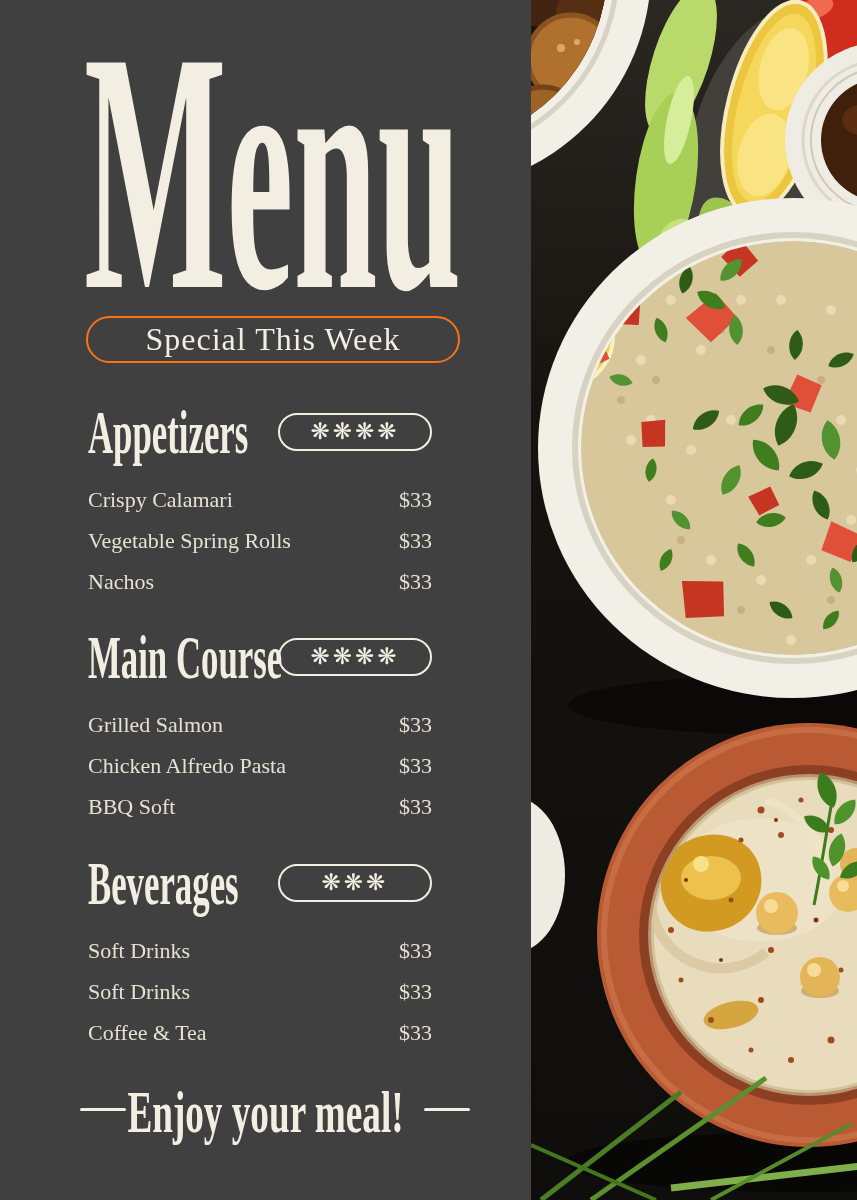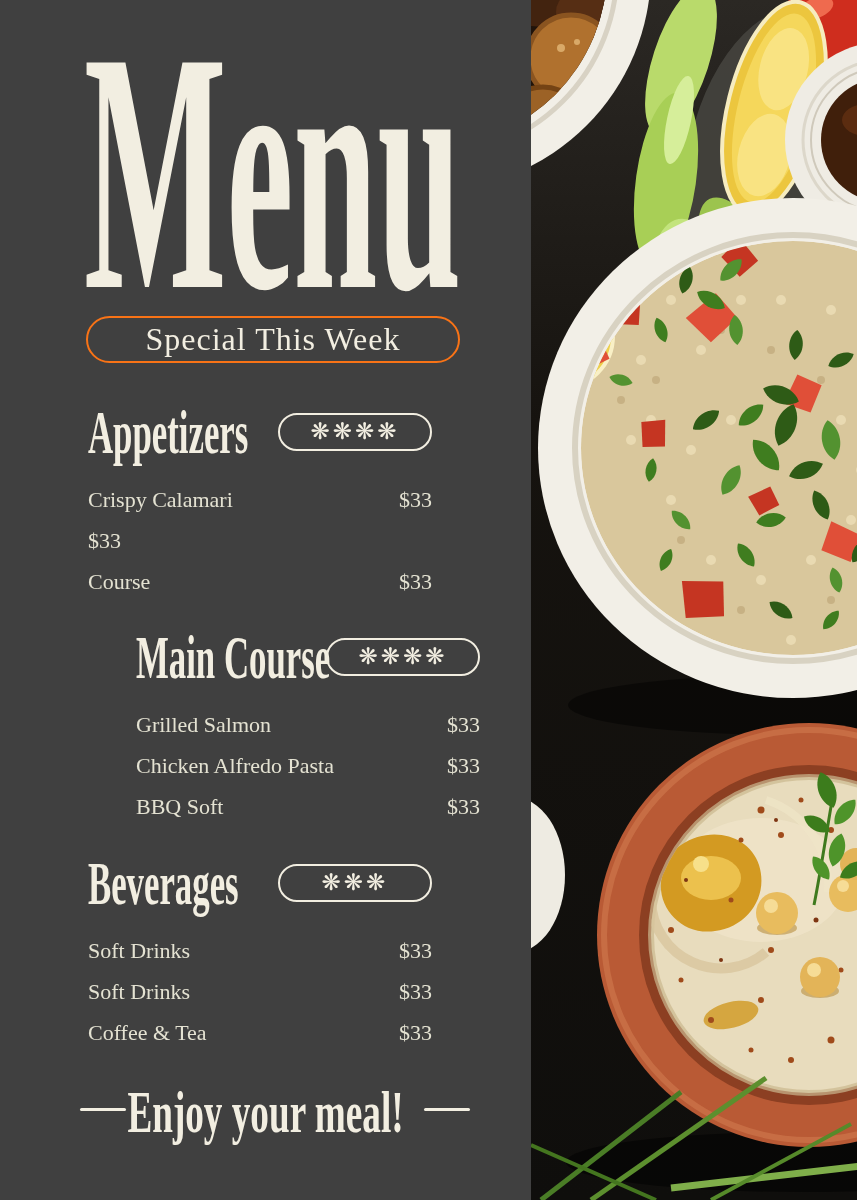--- a/index.html
+++ b/index.html
@@ -18,21 +18,21 @@
   }
   .badge{
     position:absolute;left:86px;top:316px;width:374px;height:47px;
     border:2px solid #f97316;border-radius:26px;box-sizing:border-box;
     display:flex;align-items:center;justify-content:center;
   }
   .badge span{font-size:32px;color:#F2EEE1;letter-spacing:1px;}
 
   .section{position:absolute;left:88px;width:344px;}
   .sec-appetizers{top:404px;height:210px;}
-  .sec-main{top:629px;height:210px;margin-left:48px;}
+  .sec-main{top:629px;height:210px;}
   .sec-beverages{top:855px;height:210px;}
   .section h2{
     position:absolute;left:0;top:0;margin:0;
     font-size:61px;line-height:58px;font-weight:bold;color:#F2EEE1;
     transform:scaleX(0.57);transform-origin:left top;white-space:nowrap;
   }
   .stars-pill{
     position:absolute;right:0;top:9px;width:154px;height:38px;
     border:2px solid #F2EEE1;border-radius:20px;box-sizing:border-box;
     display:flex;align-items:center;justify-content:center;
@@ -73,24 +73,25 @@
     <h2>Appetizers</h2>
     <div class="stars-pill">
       <span>❋❋❋❋</span>
     </div>
     <div class="items">
       <div class="item">
         <span>Crispy Calamari</span>
         <span class="price">$33</span>
       </div>
       <div class="item">
-        <span class="price">$33</span>
-      </div>
-      <div class="item">
-        <span>Course</span>
+        <span>Vegetable Spring Rolls</span>
+        <span class="price">$33</span>
+      </div>
+      <div class="item">
+        <span>Nachos</span>
         <span class="price">$33</span>
       </div>
     </div>
   </div>
 
   <div class="section sec-main">
     <h2>Main Course</h2>
     <div class="stars-pill">
       <span>❋❋❋❋</span>
     </div>

